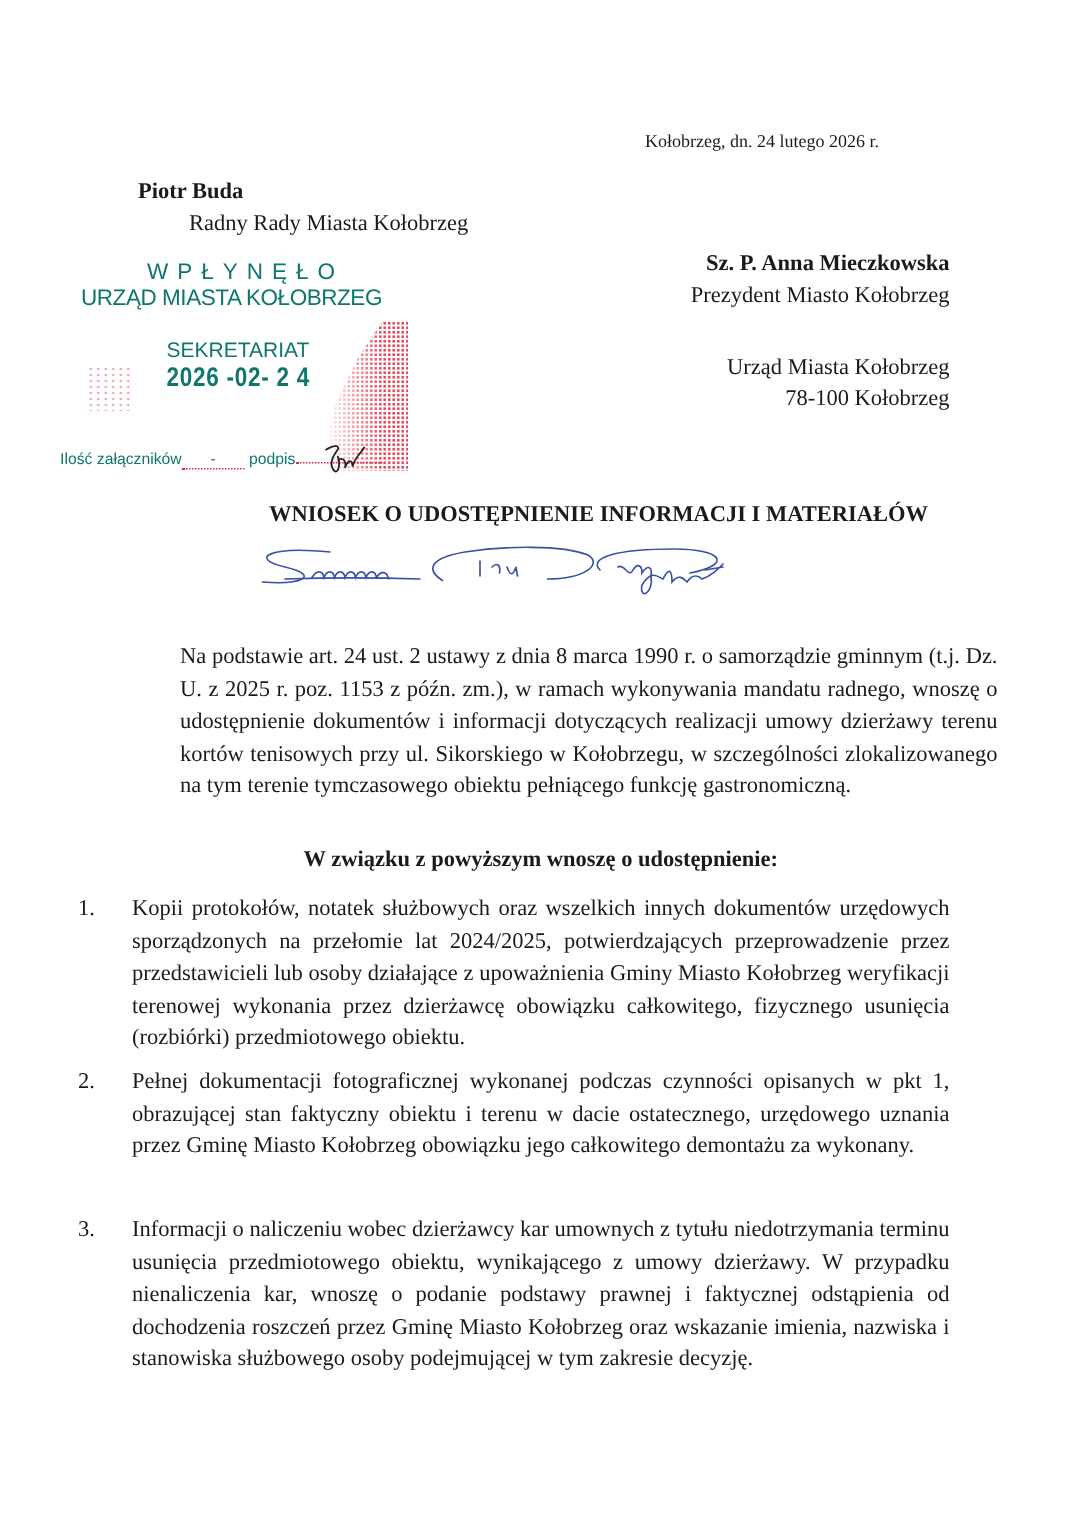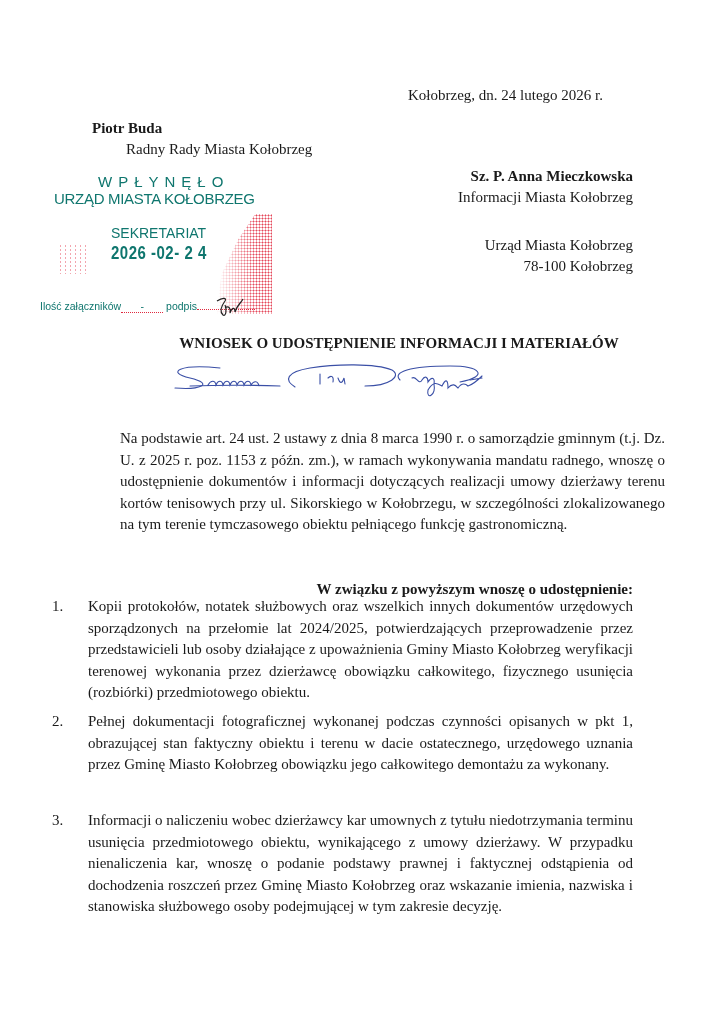--- a/index.html
+++ b/index.html
@@ -2,21 +2,21 @@
 <html><head>
   <meta charset="utf-8">
   <style>
     html, body { margin: 0; padding: 0; background: #ffffff; }
     body { width: 718px; height: 1024px; position: relative; overflow: hidden;
            font-family: "Liberation Serif", "DejaVu Serif", serif; color: #1a1a1a; }
     .abs { position: absolute; }
     .serif { font-family: "Liberation Serif", "DejaVu Serif", serif; }
     .sans { font-family: "Liberation Sans", "DejaVu Sans", sans-serif; }
 
-    .place-date { left: 408px; top: 87px; font-size: 15px; white-space: nowrap; }
+    .place-date { left: 430px; top: 87px; font-size: 12px; white-space: nowrap; }
 
     .sender-name { left: 92px; top: 120px; font-size: 15px; font-weight: bold; }
     .sender-role { left: 92px; top: 141px; font-size: 15px; margin-left: 34px; }
 
     .recipient { right: 85px; text-align: right; font-size: 15px; line-height: 21px; }
     .recipient-name { top: 166px; font-weight: bold; }
     .recipient-role { top: 187px; }
     .addr { right: 85px; text-align: right; font-size: 15px; line-height: 21px; top: 235px; }
 
     
@@ -36,40 +36,40 @@
       background: radial-gradient(circle, rgba(224,41,63,0.6) 0.7px, transparent 1.1px) 0 0 / 5px 4px; opacity: .7; }
     .stamp-footer { left: 0; top: 130px; font-size: 10.5px; white-space: nowrap; }
     .stamp-footer .dots { display: inline-block; border-bottom: 1px dotted #e0293f; vertical-align: baseline; }
 
     .title { left: 0; width: 710px; top: 335px; text-align: center; font-size: 15px; font-weight: bold; padding-left: 44px; }
 
     .handwriting { left: 160px; top: 358px; width: 420px; height: 40px; }
 
     .body-text { left: 88px; width: 545px; font-size: 15px; line-height: 21.5px; text-align: justify; }
     .intro { top: 428px; margin-left: 32px; }
-    .lead { top: 563px; font-weight: bold; text-align: right; margin-top: 16px; }
+    .lead { top: 563px; font-weight: bold; text-align: center; }
 
     .list { left: 52px; width: 582px; font-size: 15px; line-height: 21.5px; }
     .list-item { position: absolute; left: 0; width: 582px; }
     .list-item .num { position: absolute; left: 0; top: 0; width: 36px; }
     .list-item .txt { position: absolute; left: 36px; width: 545px; text-align: justify; }
     .item1 { top: 596px; }
     .item2 { top: 711px; }
     .item3 { top: 810px; }
   </style>
 </head>
 <body>
 
 <div class="abs place-date serif">Kołobrzeg, dn. 24 lutego 2026 r.</div>
 
 <div class="abs sender-name">Piotr Buda</div>
 <div class="abs sender-role">Radny Rady Miasta Kołobrzeg</div>
 
 <div class="abs recipient recipient-name">Sz. P. Anna Mieczkowska</div>
-<div class="abs recipient recipient-role">Informacji Miasta Kołobrzeg</div>
+<div class="abs recipient recipient-role">Prezydent Miasto Kołobrzeg</div>
 
 <div class="abs addr">
   <div>Urząd Miasta Kołobrzeg</div>
   <div>78-100 Kołobrzeg</div>
 </div>
 
 <div class="abs stamp sans">
   <div class="abs stamp-speckle"></div>
   <div class="abs stamp-speckle2"></div>
   <div class="abs stamp-l1">WPŁYNĘŁO</div>

